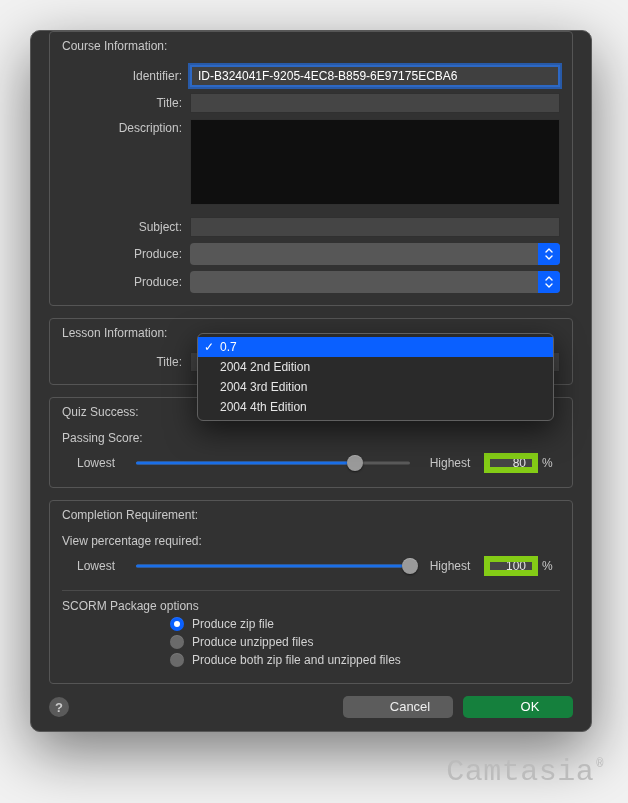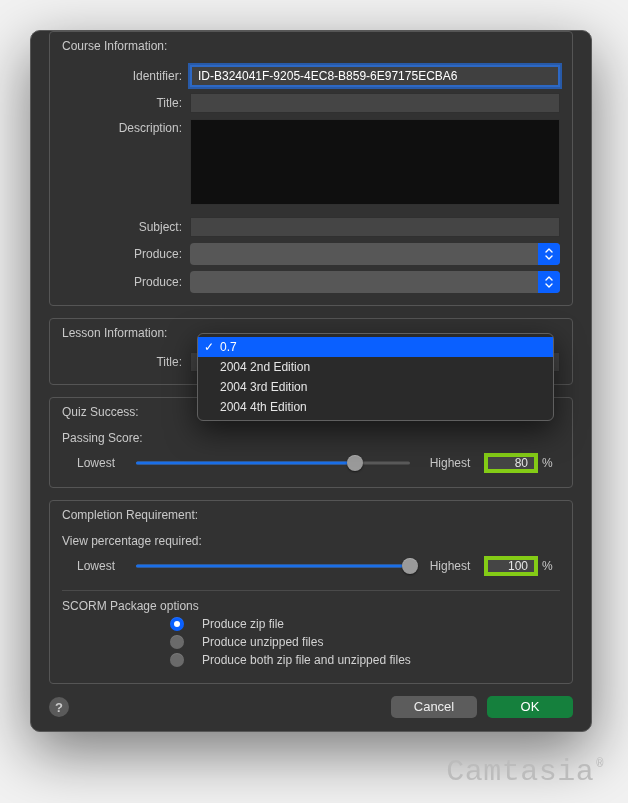--- a/index.html
+++ b/index.html
@@ -17,30 +17,30 @@
 textarea.desc{flex:1;height:86px;background:#0f0f0f;border:1px solid #303030;resize:none;color:#ddd;padding:4px;font-size:12px;box-sizing:border-box;}
 .select{flex:1;height:22px;background:#575757;border-radius:4px;position:relative;color:#e2e2e2;}
 .select .cap{position:absolute;right:0;top:0;width:22px;height:22px;background:#0a60ff;border-radius:0 4px 4px 0;display:flex;flex-direction:column;align-items:center;justify-content:center;}
 .section-title{font-size:12px;color:#c9c9c9;margin:6px 0 4px 0;}
 .slider-row{display:flex;align-items:center;margin:8px 0 2px 0;}
 .slider-row .end{width:68px;text-align:center;font-size:12px;color:#c7c7c7;}
 .slider{flex:1;position:relative;height:20px;margin:0 6px;}
 .track{position:absolute;left:0;right:0;top:50%;height:3px;background:#5a5a5a;border-radius:2px;transform:translateY(-50%);}
 .fill{position:absolute;left:0;top:50%;height:3px;background:#1a6fe8;border-radius:2px;transform:translateY(-50%);}
 .thumb{position:absolute;top:50%;width:16px;height:16px;background:#9a9a9a;border-radius:50%;transform:translate(-50%,-50%);box-shadow:inset 0 1px 0 rgba(255,255,255,.2),0 1px 2px rgba(0,0,0,.5);}
-.numbox{width:54px;height:20px;background:#454545;border:4px solid #84cc16;color:#e6e6e6;text-align:right;padding:0 6px;font-size:12px;box-sizing:border-box;}
+.numbox{width:54px;height:20px;background:#454545;border:6px solid #84cc16;color:#e6e6e6;text-align:right;padding:0 6px;font-size:12px;box-sizing:border-box;}
 .pct{width:18px;text-align:left;margin-left:4px;font-size:12px;}
-.radio-row{display:flex;align-items:center;margin:4px 0 4px 108px;font-size:12px;color:#d2d2d2;gap:10px;}
+.radio-row{display:flex;align-items:center;margin:4px 0 4px 108px;font-size:12px;color:#d2d2d2;}
 .radio{width:14px;height:14px;border-radius:50%;background:#6a6a6a;margin-right:8px;position:relative;flex:0 0 14px;box-shadow:inset 0 1px 0 rgba(255,255,255,.1);}
 .radio.on{background:#0a60ff;}
 .radio.on::after{content:"";position:absolute;left:50%;top:50%;width:6px;height:6px;background:#fff;border-radius:50%;transform:translate(-50%,-50%);}
 .footer{position:absolute;left:0;right:0;bottom:0;height:48px;display:flex;align-items:center;padding:0 18px;}
 .help{width:20px;height:20px;border-radius:50%;background:#5a5a5a;color:#ccc;font-size:13px;display:flex;align-items:center;justify-content:center;font-weight:bold;}
 .footer .spacer{flex:1;}
-.btn{height:22px;line-height:22px;min-width:86px;text-align:center;border-radius:5px;font-size:13px;color:#eee;margin-left:10px;cursor:default;}
+.btn{height:22px;line-height:22px;min-width:86px;text-align:center;border-radius:5px;font-size:13px;color:#eee;margin-left:10px;cursor:default;padding-left:24px;}
 .btn.cancel{background:#5c5c5c;}
 .btn.ok{background:#15803d;color:#fff;}
 
 
 .dropdown{position:absolute;z-index:50;background:#2a2a2a;border:1px solid #606060;border-radius:6px;box-shadow:0 10px 30px rgba(0,0,0,.6);padding:3px 0;}
 .opt{height:20px;line-height:20px;padding:0 14px 0 22px;color:#e6e6e6;font-size:12px;position:relative;white-space:nowrap;}
 .opt.sel{background:#0a60ff;color:#fff;}
 .opt .chk{position:absolute;left:6px;top:0;color:#fff;}
 
 .brand{position:absolute;right:24px;bottom:14px;font-size:30px;color:#bcbcbc;font-family:Liberation Mono, monospace;font-weight:300;letter-spacing:.5px;}

